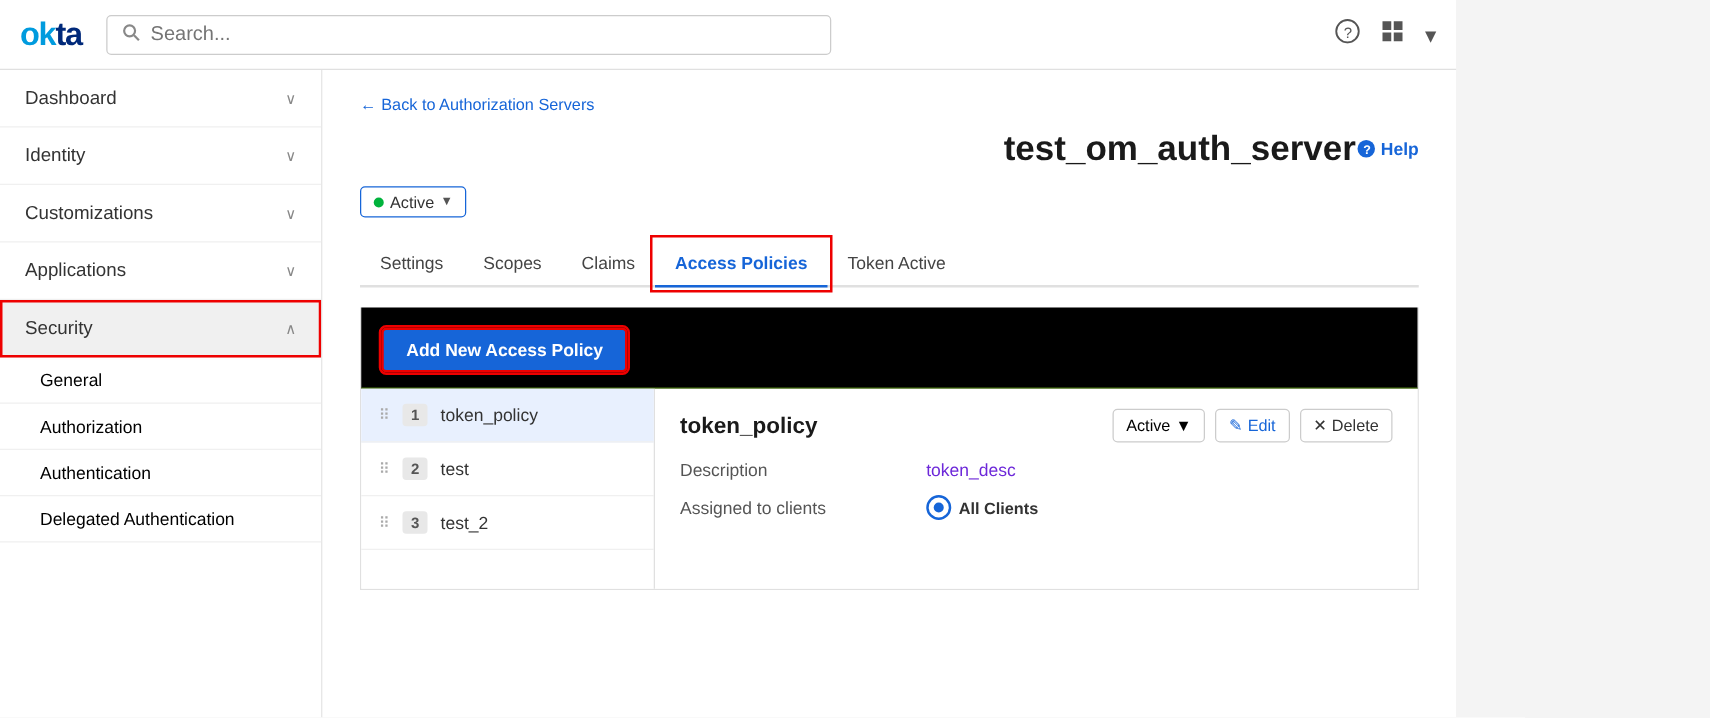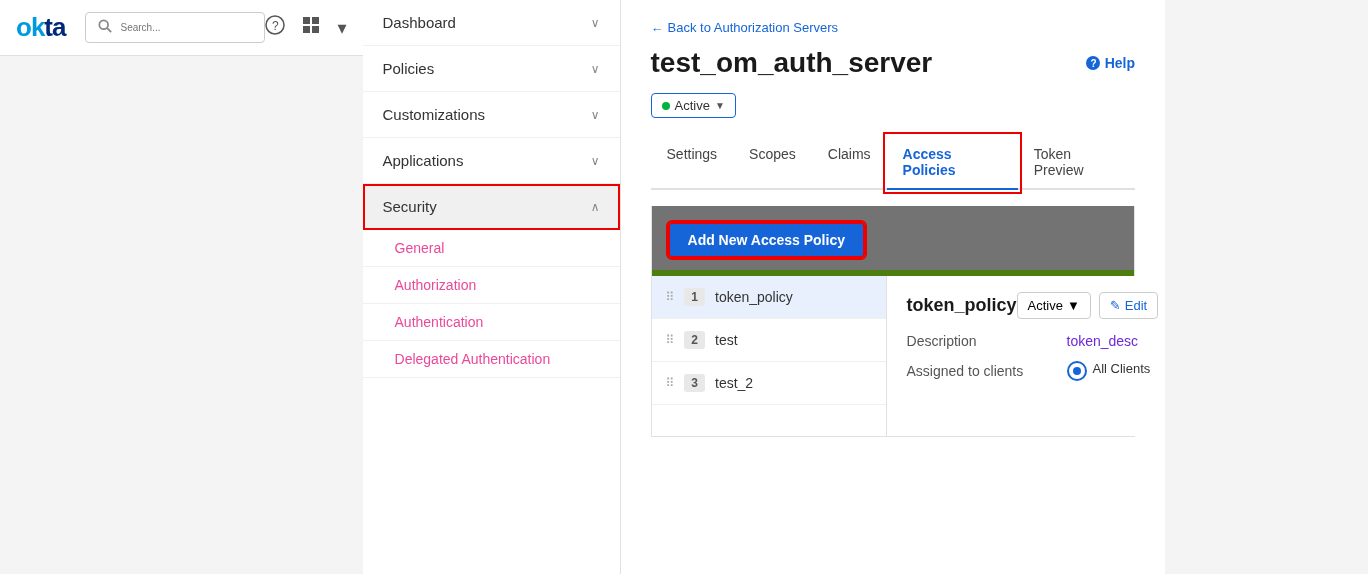--- a/index.html
+++ b/index.html
@@ -1,81 +1,81 @@
 <!DOCTYPE html>
 <html><head>
   <meta charset="utf-8">
   <style>
     * { box-sizing: border-box; margin: 0; padding: 0; }
     body { font-family: -apple-system, BlinkMacSystemFont, 'Segoe UI', Arial, sans-serif; font-size: 14px; color: #333; background: #f4f4f4; }
 
     
-    .app-container { display: flex; height: 574px; width: 1165px; overflow: hidden; }
+    .app-container { display: flex; flex-direction: column; height: 574px; width: 1165px; overflow: hidden; }
     .top-bar { display: flex; align-items: center; background: #fff; border-bottom: 1px solid #e0e0e0; padding: 0 16px; height: 56px; flex-shrink: 0; }
     .main-layout { display: flex; flex: 1; overflow: hidden; }
     .sidebar { width: 258px; background: #fff; border-right: 1px solid #e0e0e0; overflow-y: auto; flex-shrink: 0; }
     .content-area { flex: 1; overflow-y: auto; padding: 20px 30px; background: #fff; }
 
     
     .logo { display: flex; align-items: center; margin-right: 20px; }
     .logo-text { font-size: 26px; font-weight: 800; color: #00297a; letter-spacing: -1px; }
     .logo-text span { color: #009bde; }
     .search-box { display: flex; align-items: center; border: 1px solid #ccc; border-radius: 4px; padding: 6px 12px; flex: 1; max-width: 580px; background: #fff; }
-    .search-box input { border: none; outline: none; font-size: 10px; color: #ec4899; width: 100%; background: transparent; }
+    .search-box input { border: none; outline: none; font-size: 16px; color: #ec4899; width: 100%; background: transparent; }
     .search-icon-wrap { margin-right: 8px; color: #888; }
     .top-bar-right { margin-left: auto; display: flex; align-items: center; gap: 16px; }
     .help-icon, .grid-icon, .chevron-icon { color: #555; cursor: pointer; font-size: 18px; }
 
     
     .sidebar-item { display: flex; align-items: center; justify-content: space-between; padding: 14px 20px; cursor: pointer; border-bottom: 1px solid #f0f0f0; font-size: 15px; font-weight: 500; color: #333; }
     .sidebar-item.active { background: #f0f0f0; outline: 2px solid #e00; outline-offset: -2px; text-align: right; }
     .sidebar-item .chevron { font-size: 12px; color: #888; }
-    .sidebar-sub-item { padding: 10px 20px 10px 32px; cursor: pointer; font-size: 14px; color: #ec4899; border-bottom: 1px solid #f0f0f0; }
+    .sidebar-sub-item { padding: 10px 20px 10px 32px; cursor: pointer; font-size: 14px; color: #000000; border-bottom: 1px solid #f0f0f0; }
 
     
     .breadcrumb { color: #1665d8; font-size: 13px; cursor: pointer; margin-bottom: 12px; display: flex; align-items: center; gap: 4px; }
 
     
-    .page-title { font-size: 28px; font-weight: 700; color: #1a1a1a; margin-bottom: 14px; display: flex; align-items: center; justify-content: space-between; }
+    .page-title { font-size: 28px; font-weight: 700; color: #1a1a1a; margin-bottom: 14px; display: flex; align-items: center; justify-content: flex-end; }
     .help-link { font-size: 14px; color: #1665d8; display: flex; align-items: center; gap: 4px; cursor: pointer; }
 
     
     .status-badge { display: inline-flex; align-items: center; gap: 5px; border: 1px solid #1665d8; border-radius: 4px; padding: 4px 10px; font-size: 13px; color: #333; cursor: pointer; background: #fff; margin-bottom: 18px; }
     .status-badge .dot { width: 8px; height: 8px; border-radius: 50%; background: #00b33c; }
     .status-badge .caret { font-size: 10px; color: #555; }
 
     
     .tabs { display: flex; border-bottom: 2px solid #e0e0e0; margin-bottom: 16px; }
     .tab { padding: 10px 16px; cursor: pointer; font-size: 14px; color: #444; border-bottom: 2px solid transparent; margin-bottom: -2px; }
     .tab.active { color: #1665d8; font-weight: 600; border-bottom: 2px solid #1665d8; outline: 2px solid #e00; outline-offset: 2px; }
 
     
     .tab-content { margin-top: 0; background: #f8f8f8; border: 1px solid #e0e0e0; border-top: none; }
 
     
-    .policy-action-bar { padding: 16px 16px 12px 16px; background: #737373; border-bottom: 6px solid #4d7c0f; }
+    .policy-action-bar { padding: 16px 16px 12px 16px; background: #000000; border-bottom: 1px solid #4d7c0f; }
     .add-policy-btn { background: #1665d8; color: #fff; border: 2px solid #e00; border-radius: 4px; padding: 8px 18px; font-size: 14px; font-weight: 600; cursor: pointer; outline: 2px solid #e00; }
 
     
     .policy-layout { display: flex; min-height: 160px; }
     .policy-list { width: 235px; border-right: 1px solid #e0e0e0; background: #fff; flex-shrink: 0; }
     .policy-list-item { display: flex; align-items: center; gap: 10px; padding: 12px 14px; border-bottom: 1px solid #f0f0f0; cursor: pointer; font-size: 14px; color: #333; }
     .policy-list-item.selected { background: #e8f0fe; }
     .policy-list-item .drag-handle { color: #aaa; font-size: 12px; cursor: grab; }
     .policy-num { background: #e8e8e8; border-radius: 3px; padding: 2px 7px; font-size: 12px; color: #555; font-weight: 600; }
     .policy-detail { flex: 1; padding: 16px 20px; background: #fff; }
     .policy-detail-title { font-size: 18px; font-weight: 700; color: #1a1a1a; margin-bottom: 14px; display: flex; align-items: center; justify-content: space-between; }
     .policy-detail-actions { display: flex; align-items: center; gap: 8px; }
     .detail-status-btn { border: 1px solid #ccc; border-radius: 4px; padding: 5px 10px; font-size: 13px; cursor: pointer; background: #fff; display: flex; align-items: center; gap: 4px; }
     .detail-edit-btn { border: 1px solid #ccc; border-radius: 4px; padding: 5px 10px; font-size: 13px; cursor: pointer; background: #fff; color: #1665d8; display: flex; align-items: center; gap: 4px; }
     .detail-delete-btn { border: 1px solid #ccc; border-radius: 4px; padding: 5px 10px; font-size: 13px; cursor: pointer; background: #fff; color: #333; display: flex; align-items: center; gap: 4px; }
-    .policy-detail-row { display: flex; align-items: center; margin-bottom: 12px; font-size: 14px; }
+    .policy-detail-row { display: flex; align-items: center; margin-bottom: 12px; font-size: 14px; gap: 37px; }
     .policy-detail-label { color: #555; width: 160px; flex-shrink: 0; }
     .policy-detail-value { color: #6d28d9; }
-    .all-clients-badge { display: inline-flex; gap: 6px; font-size: 13px; color: #333; }
+    .all-clients-badge { display: inline-flex; align-items: center; gap: 6px; font-size: 13px; color: #333; font-weight: bold; }
     .all-clients-icon { width: 20px; height: 20px; border-radius: 50%; border: 2px solid #1665d8; display: inline-flex; align-items: center; justify-content: center; background: #fff; }
     .all-clients-icon::after { content: ''; width: 8px; height: 8px; border-radius: 50%; background: #1665d8; }
   </style>
 </head>
 <body>
 
 <div class="app-container">
 
   <div class="top-bar">
     <div class="logo">
@@ -112,21 +112,21 @@
   </div>
 
   <div class="main-layout">
 
     <div class="sidebar">
       <div class="sidebar-item">
         <span>Dashboard</span>
         <span class="chevron">∨</span>
       </div>
       <div class="sidebar-item">
-        <span>Policies</span>
+        <span>Identity</span>
         <span class="chevron">∨</span>
       </div>
       <div class="sidebar-item">
         <span>Customizations</span>
         <span class="chevron">∨</span>
       </div>
       <div class="sidebar-item">
         <span>Applications</span>
         <span class="chevron">∨</span>
       </div>
@@ -182,21 +182,21 @@
         <div class="tab">
           <span>Scopes</span>
         </div>
         <div class="tab">
           <span>Claims</span>
         </div>
         <div class="tab active">
           <span>Access Policies</span>
         </div>
         <div class="tab">
-          <span>Token Preview</span>
+          <span>Token Active</span>
         </div>
       </div>
 
       
       <div class="tab-content">
 
         <div class="policy-action-bar">
           <button class="add-policy-btn">
             <span>Add New Access Policy</span>
           </button>

